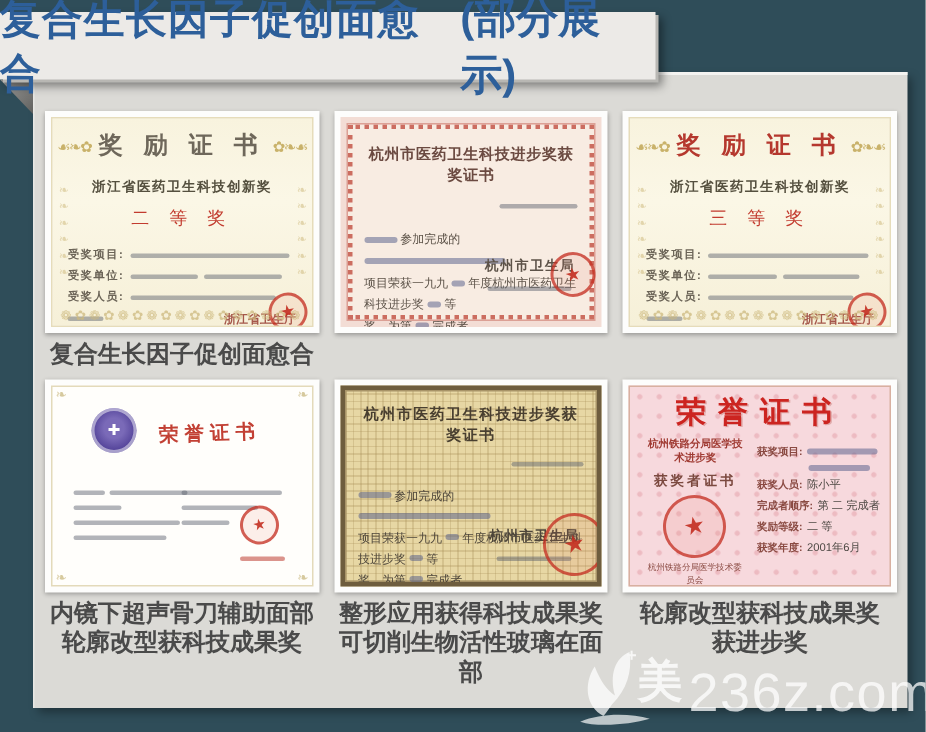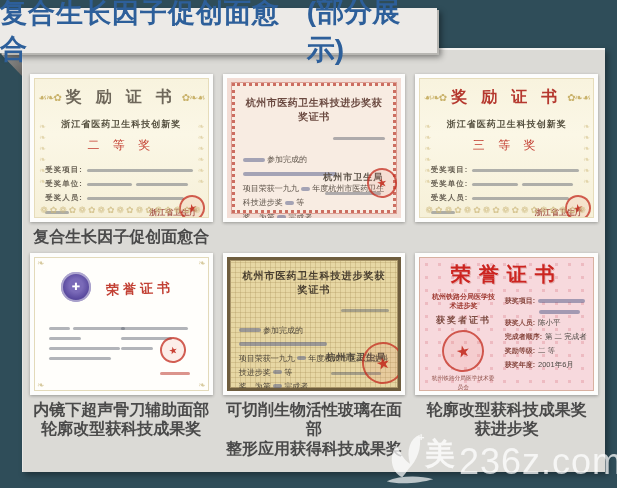--- a/index.html
+++ b/index.html
@@ -379,22 +379,22 @@
               <span class="scrib" style="width:50px"></span>
             </div>
             <div class="sealwrap">
               <span class="seal seal-lg">
                   <span>★</span>
                 </span>
             </div>
           </div>
         </div>
         <div class="caption">
+          <div>整形应用获得科技成果奖</div>
           <div>可切削生物活性玻璃在面部</div>
-          <div>整形应用获得科技成果奖</div>
         </div>
       </div>
 
       <div class="cell">
         <div class="photo">
           <div class="certE">
             <div class="swirl">❦❦❦❦❦❦❦❦❦❦❦❦❦❦❦❦❦❦</div>
             <div class="etitle">荣誉证书</div>
             <div class="cols">
               <div class="lbox">

